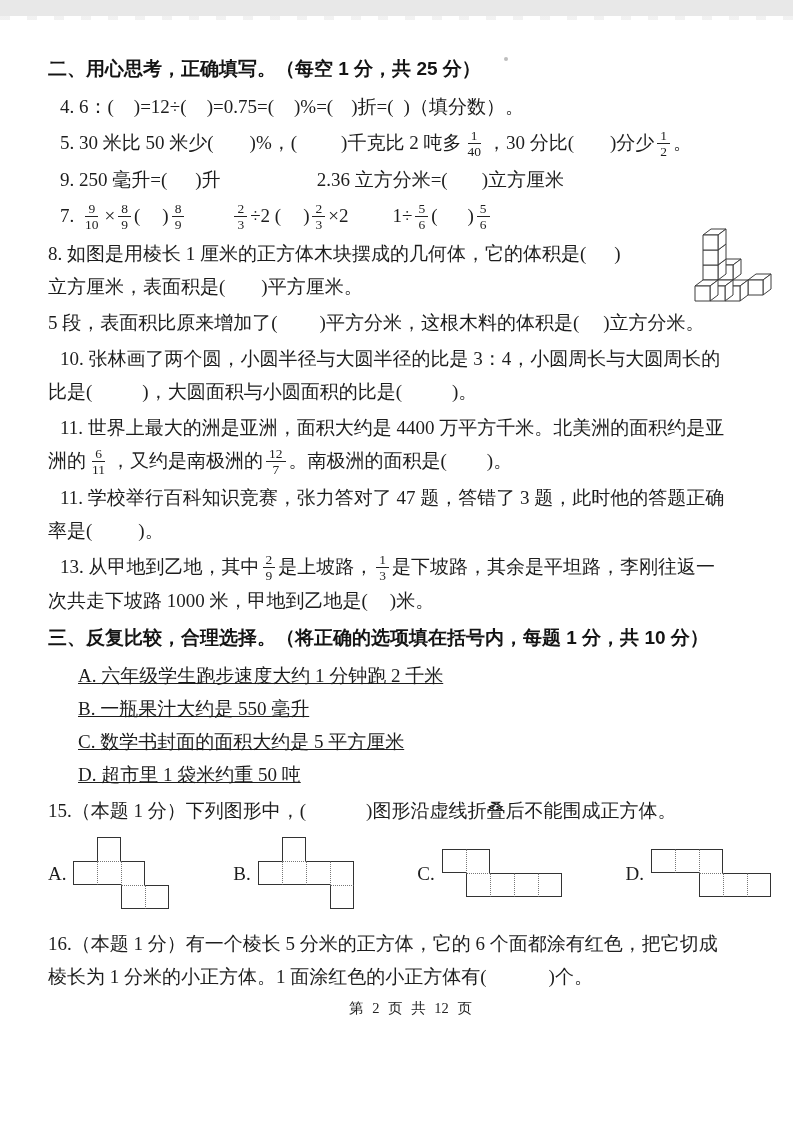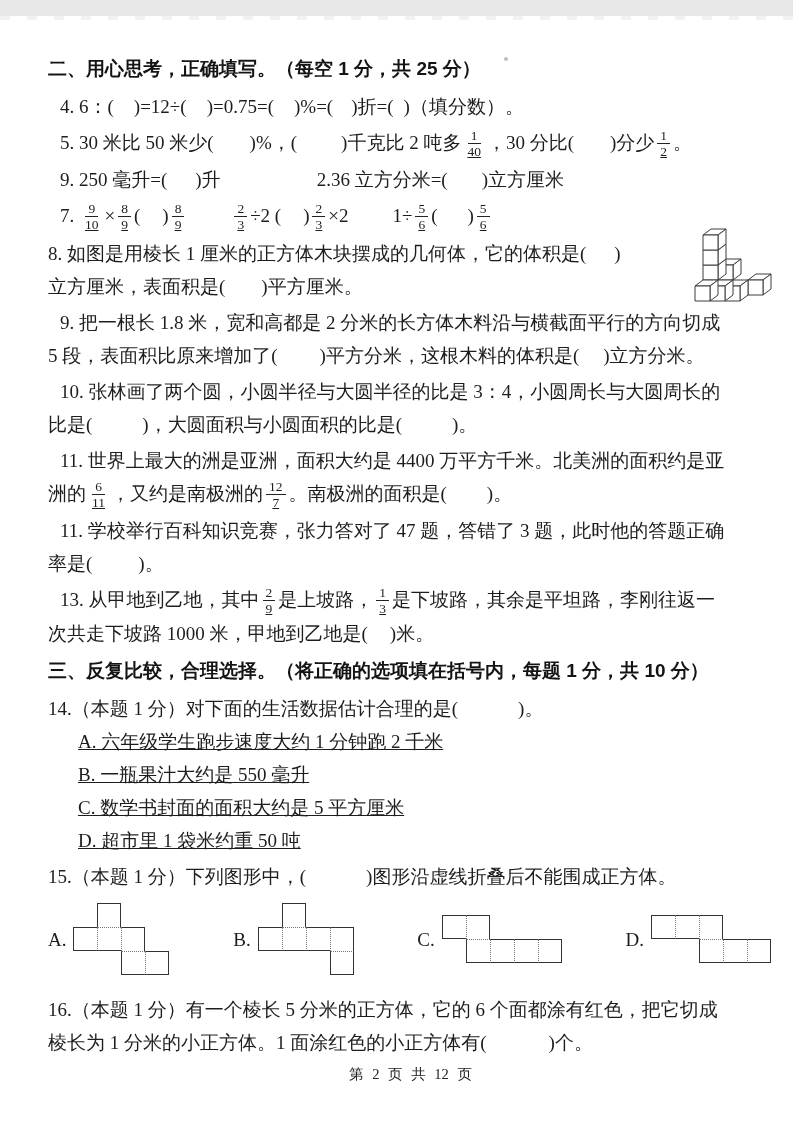--- a/index.html
+++ b/index.html
@@ -28,21 +28,21 @@
   }
   .q-line.ind1{padding-left:12px;}
   .q-line.ind2{padding-left:30px;text-decoration:underline;}
   .gap{display:inline-block;height:1px;vertical-align:baseline;}
   .frac{
     display:inline-flex;flex-direction:column;align-items:center;
     vertical-align:middle;font-size:13.5px;line-height:1.12;
     margin:0 3px;transform:translateY(-1px);
   }
   .frac .fn{border-bottom:1.3px solid #222;padding:0 3px;}
-  .frac .fd{padding:0 3px;text-decoration:underline;}
+  .frac .fd{padding:0 3px;}
   .has-fig{position:relative;padding-right:96px;}
   .fig{position:absolute;right:-6px;top:-16px;width:88px;height:84px;}
   .nets{
     display:flex;justify-content:space-between;align-items:center;
     width:100%;height:86px;margin:4px 0 10px 0;
   }
   .net-item{display:flex;align-items:center;}
   .net-label{font-size:19px;margin-right:7px;}
   .net-grid{position:relative;}
   .net-cell{position:absolute;box-sizing:border-box;background:#fff;}
@@ -114,21 +114,20 @@
           <polygon points="19,65 27,59 42,59 34,65" fill="#fff" stroke="#3c3c3c" stroke-width="1" stroke-linejoin="round"></polygon>
           <polygon points="34,65 42,59 42,74 34,80" fill="#fff" stroke="#3c3c3c" stroke-width="1" stroke-linejoin="round"></polygon>
           <polygon points="19,65 34,65 34,80 19,80" fill="#fff" stroke="#3c3c3c" stroke-width="1" stroke-linejoin="round"></polygon>
           <polygon points="4,65 12,59 27,59 19,65" fill="#fff" stroke="#3c3c3c" stroke-width="1" stroke-linejoin="round"></polygon>
           <polygon points="19,65 27,59 27,74 19,80" fill="#fff" stroke="#3c3c3c" stroke-width="1" stroke-linejoin="round"></polygon>
           <polygon points="4,65 19,65 19,80 4,80" fill="#fff" stroke="#3c3c3c" stroke-width="1" stroke-linejoin="round"></polygon>
         </svg></div>
   </div>
 
   <div class="q">
-      <div class="q-line ind1"><span>9. 把一根长 1.8 米，宽和高都是 2 分米的长方体木料沿与横截面平行的方向切成</span></div>
       <div class="q-line"><span>5 段，表面积比原来增加了(</span><span class="gap" style="width: 42px;"></span><span>)平方分米，这根木料的体积是(</span><span class="gap" style="width: 24px;"></span><span>)立方分米。</span></div>
     </div>
   <div class="q">
       <div class="q-line ind1"><span>10. 张林画了两个圆，小圆半径与大圆半径的比是 3：4，小圆周长与大圆周长的</span></div>
       <div class="q-line"><span>比是(</span><span class="gap" style="width: 50px;"></span><span>)，大圆面积与小圆面积的比是(</span><span class="gap" style="width: 50px;"></span><span>)。</span></div>
     </div>
   <div class="q">
       <div class="q-line ind1"><span>11. 世界上最大的洲是亚洲，面积大约是 4400 万平方千米。北美洲的面积约是亚</span></div>
       <div class="q-line"><span>洲的</span><span class="frac"><span class="fn">6</span><span class="fd">11</span></span><span>，又约是南极洲的</span><span class="frac"><span class="fn">12</span><span class="fd">7</span></span><span>。南极洲的面积是(</span><span class="gap" style="width: 40px;"></span><span>)。</span></div>
     </div>
@@ -137,21 +136,20 @@
       <div class="q-line"><span>率是(</span><span class="gap" style="width: 46px;"></span><span>)。</span></div>
     </div>
   <div class="q">
       <div class="q-line ind1"><span>13. 从甲地到乙地，其中</span><span class="frac"><span class="fn">2</span><span class="fd">9</span></span><span>是上坡路，</span><span class="frac"><span class="fn">1</span><span class="fd">3</span></span><span>是下坡路，其余是平坦路，李刚往返一</span></div>
       <div class="q-line"><span>次共走下坡路 1000 米，甲地到乙地是(</span><span class="gap" style="width: 22px;"></span><span>)米。</span></div>
     </div>
 
   <h2 class="sec-h second">三、反复比较，合理选择。（将正确的选项填在括号内，每题 1 分，共 10 分）</h2>
 
   <div class="q">
-      <div class="q-line"><span>14.（本题 1 分）对下面的生活数据估计合理的是(</span><span class="gap" style="width: 60px;"></span><span>)。</span></div>
       <div class="q-line ind2"><span>A. 六年级学生跑步速度大约 1 分钟跑 2 千米</span></div>
       <div class="q-line ind2"><span>B. 一瓶果汁大约是 550 毫升</span></div>
       <div class="q-line ind2"><span>C. 数学书封面的面积大约是 5 平方厘米</span></div>
       <div class="q-line ind2"><span>D. 超市里 1 袋米约重 50 吨</span></div>
     </div>
   <div class="q">
       <div class="q-line"><span>15.（本题 1 分）下列图形中，(</span><span class="gap" style="width: 60px;"></span><span>)图形沿虚线折叠后不能围成正方体。</span></div>
     </div>
 
   <div class="nets">

